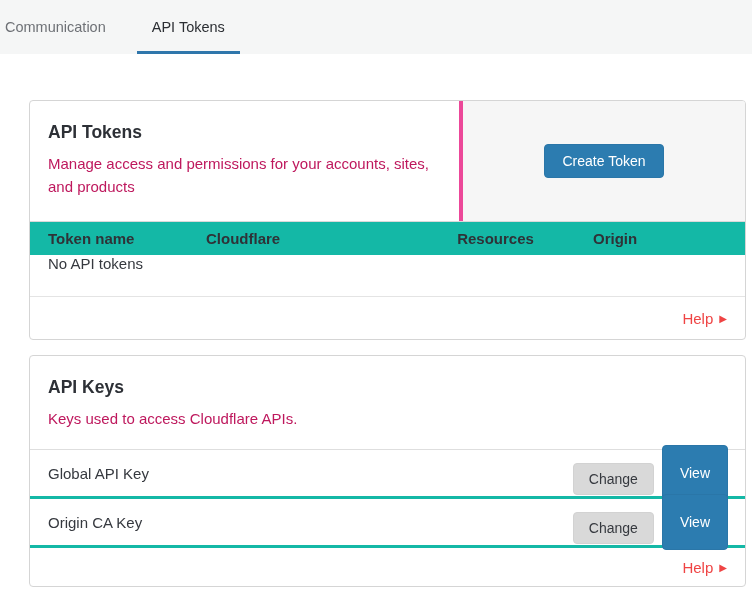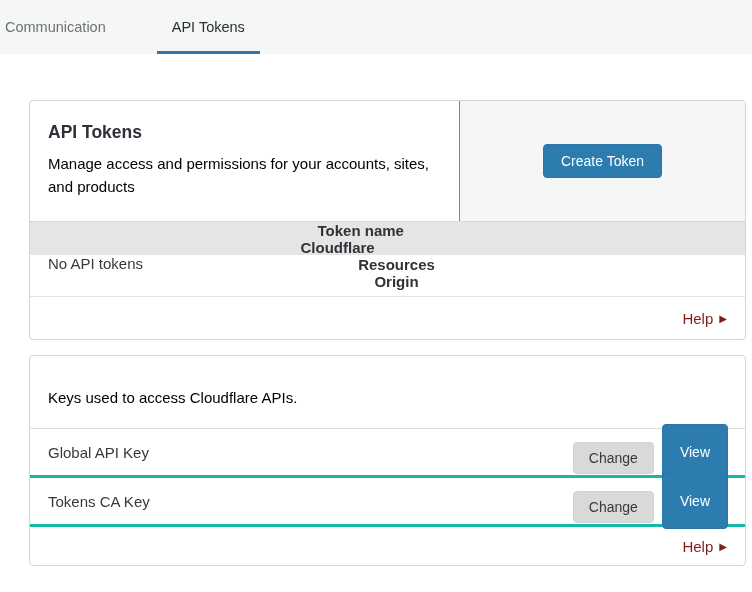--- a/index.html
+++ b/index.html
@@ -11,21 +11,20 @@
     overflow: hidden;
   }
 
   
   .tabbar {
     width: 100%; height: 54px;
     background: #f5f6f6;
     display: flex;
     align-items: stretch;
     padding-left: 5px;
-    gap: 20px;
   }
   .tab {
     display: flex; align-items: center;
     padding: 0 15px;
     font-size: 14.5px;
     color: #6e7176;
     cursor: pointer;
     border-bottom: 3px solid transparent;
     padding-top: 3px; 
   }
@@ -47,39 +46,39 @@
   #api-tokens-card { margin-top: 46px; }
   #api-keys-card { margin-top: 15px; }
 
   .card-title {
     font-size: 17.5px;
     font-weight: bold;
     color: #2d3036;
   }
   .card-desc {
     font-size: 15px;
-    color: #000000;
+    color: #be185d;
     line-height: 1.55;
     margin-top: 9px;
   }
 
   
   .split-header {
     display: flex;
     height: 120px;
   }
   .split-header .left {
     flex: 1;
     padding: 21px 20px 18px 18px;
     max-width: 431px;
   }
   .split-header .right {
     width: 286px;
     background: #f6f6f6;
-    border-left: 1px solid #ec4899;
+    border-left: 4px solid #ec4899;
     display: flex;
     align-items: center;
     justify-content: center;
   }
 
   .btn {
     display: inline-block;
     font-family: "Liberation Sans", sans-serif;
     font-size: 14px;
     border-radius: 4px;
@@ -99,27 +98,26 @@
     color: #36393f;
     padding: 8px 15px;
     margin-top: 12px;
   }
 
   
   .table-head {
     display: flex;
     align-items: center;
     height: 34px;
-    background: #e5e5e5;
+    background: #14b8a6;
     border-top: 1px solid #d9d9d9;
     padding-left: 18px;
     font-size: 15px;
     font-weight: bold;
     color: #2f3237;
-    flex-direction: column;
   }
   .table-head .c1 { width: 158px; }
   .table-head .c2 { width: 192px; }
   .table-head .c3 { width: 195px; text-align: center; }
   .table-head .c4 { flex: 1; }
 
   .empty-row {
     height: 42px;
     display: flex;
     align-items: flex-start;
@@ -131,21 +129,21 @@
 
   .card-footer {
     height: 42px;
     display: flex;
     align-items: center;
     justify-content: flex-end;
     padding-right: 18px;
   }
   .help-link {
     font-size: 15px;
-    color: #7f1d1d;
+    color: #ef4444;
     text-decoration: none;
     display: inline-flex;
     align-items: center;
     cursor: pointer;
   }
   .help-link .arrow {
     font-size: 10px;
     margin-left: 6px;
     padding-top: 1px;
   }
@@ -208,31 +206,32 @@
       <span>Help</span>
       <span class="arrow">▶</span>
     </a>
   </div>
 
 </section>
 
 <section class="card" id="api-keys-card">
 
   <div class="keys-header">
+    <div class="card-title">API Keys</div>
     <div class="card-desc">Keys used to access Cloudflare APIs.</div>
   </div>
 
   <div class="key-row">
     <div class="key-label">Global API Key</div>
     <button class="btn btn-secondary">Change</button>
     <button class="btn btn-primary">View</button>
   </div>
 
   <div class="key-row">
-    <div class="key-label">Tokens CA Key</div>
+    <div class="key-label">Origin CA Key</div>
     <button class="btn btn-secondary">Change</button>
     <button class="btn btn-primary">View</button>
   </div>
 
   <div class="card-footer">
     <a class="help-link">
       <span>Help</span>
       <span class="arrow">▶</span>
     </a>
   </div>

